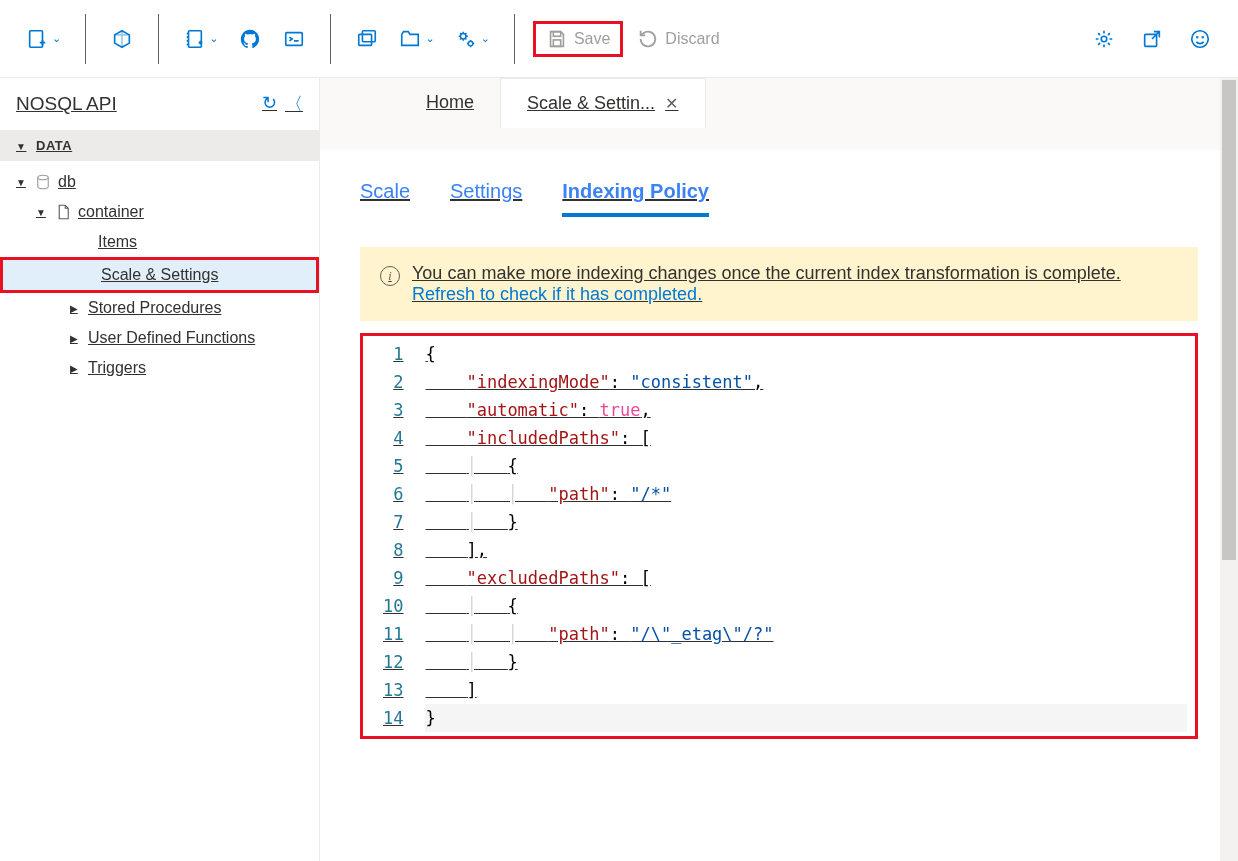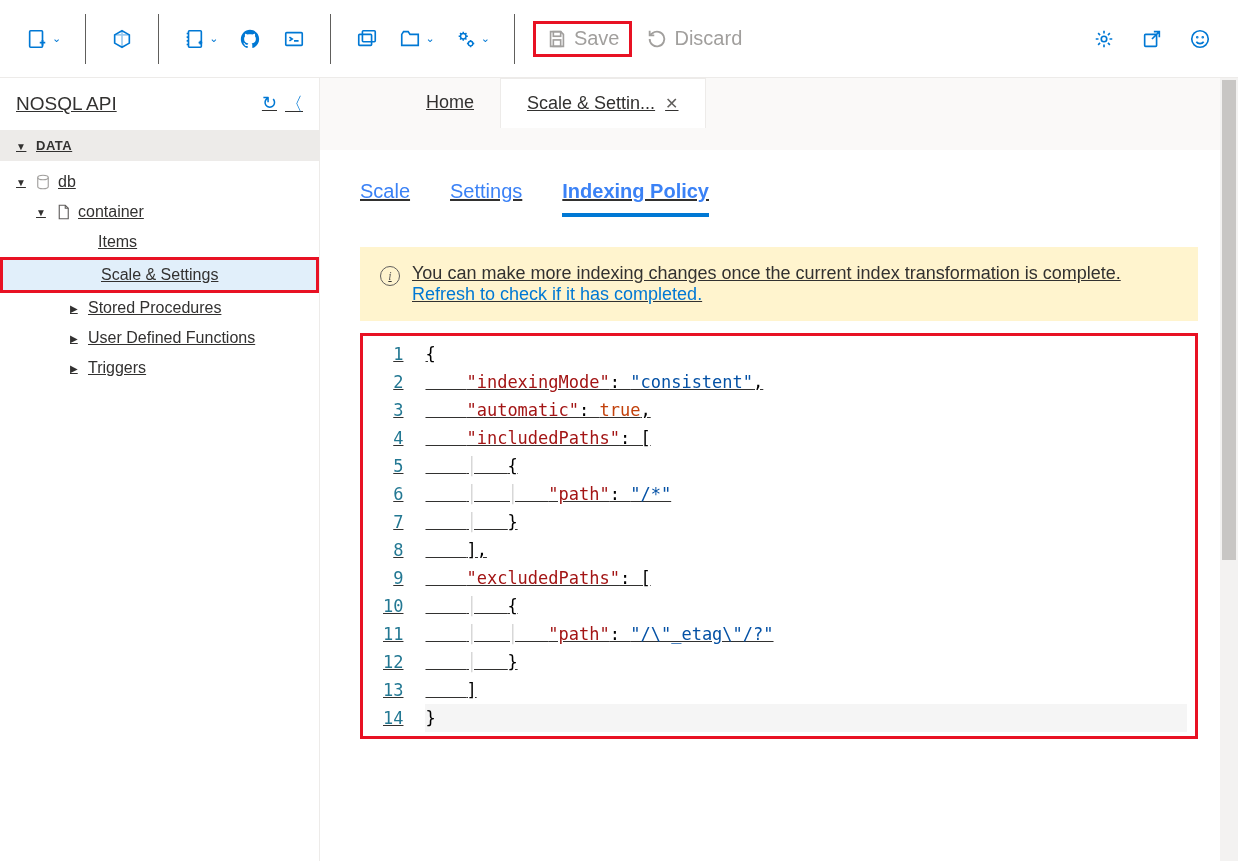--- a/index.html
+++ b/index.html
@@ -4,21 +4,21 @@
 <style>
 * { box-sizing: border-box; margin: 0; padding: 0; }
 body { font-family: "Segoe UI", -apple-system, sans-serif; font-size: 14px; color: #323130; width: 1238px; height: 861px; overflow: hidden; background: #fff; }
 
 
 .toolbar { display: flex; align-items: center; height: 78px; padding: 0 20px; border-bottom: 1px solid #edebe9; gap: 8px; }
 .tb-btn { display: flex; align-items: center; justify-content: center; height: 36px; min-width: 36px; padding: 0 6px; cursor: pointer; color: #0078d4; }
 .tb-btn svg { width: 22px; height: 22px; }
 .tb-sep { width: 1px; height: 50px; background: #605e5c; margin: 0 10px; }
 .tb-chev { font-size: 11px; color: #0078d4; margin-left: 4px; }
-.tb-text { font-size: 20px; margin-left: 6px; }
+.tb-text { font-size: 16px; margin-left: 6px; }
 .tb-disabled { color: #a19f9d; cursor: default; }
 .tb-disabled svg { color: #a19f9d; }
 .tb-save-highlight { border: 3px solid #e81123; padding: 4px 10px; }
 .tb-right { margin-left: auto; display: flex; gap: 12px; }
 
 
 .main { display: flex; height: calc(100% - 78px); text-decoration: underline; }
 .sidebar { width: 320px; border-right: 1px solid #edebe9; background: #fff; display: flex; flex-direction: column; }
 .content { flex: 1; background: #faf9f8; position: relative; display: flex; flex-direction: column; }
 
@@ -66,21 +66,21 @@
 
 
 .editor-wrap { display: flex; border: 3px solid #e81123; }
 .gutter { background: #fff; padding: 4px 14px 4px 20px; text-align: right; color: #237893; font-family: Consolas, monospace; font-size: 17px; line-height: 28px; }
 .code { flex: 1; background: #fff; padding: 4px 8px; font-family: Consolas, monospace; font-size: 17px; line-height: 28px; white-space: pre; }
 .code .line-guide { color: #d4d4d4; }
 .tok-brace { color: #000; }
 .tok-key { color: #a31515; }
 .tok-str { color: #0451a5; }
 .tok-punct { color: #000; }
-.tok-bool { color: #c2410c; }
+.tok-bool { color: #ec4899; }
 .line14 { background: #f5f5f5; display: inline-block; width: 100%; }
 
 
 .scrollbar-track { position: absolute; right: 0; top: 0; width: 18px; height: 100%; background: #f3f2f1; }
 .scrollbar-thumb { position: absolute; right: 2px; top: 2px; width: 14px; height: 480px; background: #c8c6c4; border-radius: 0; }
 .scroll-arrow { position: absolute; right: 0; width: 18px; height: 18px; display: flex; align-items: center; justify-content: center; font-size: 10px; color: #605e5c; }
 .scroll-arrow.up { top: 0; }
 </style>
 </head>
 <body>

